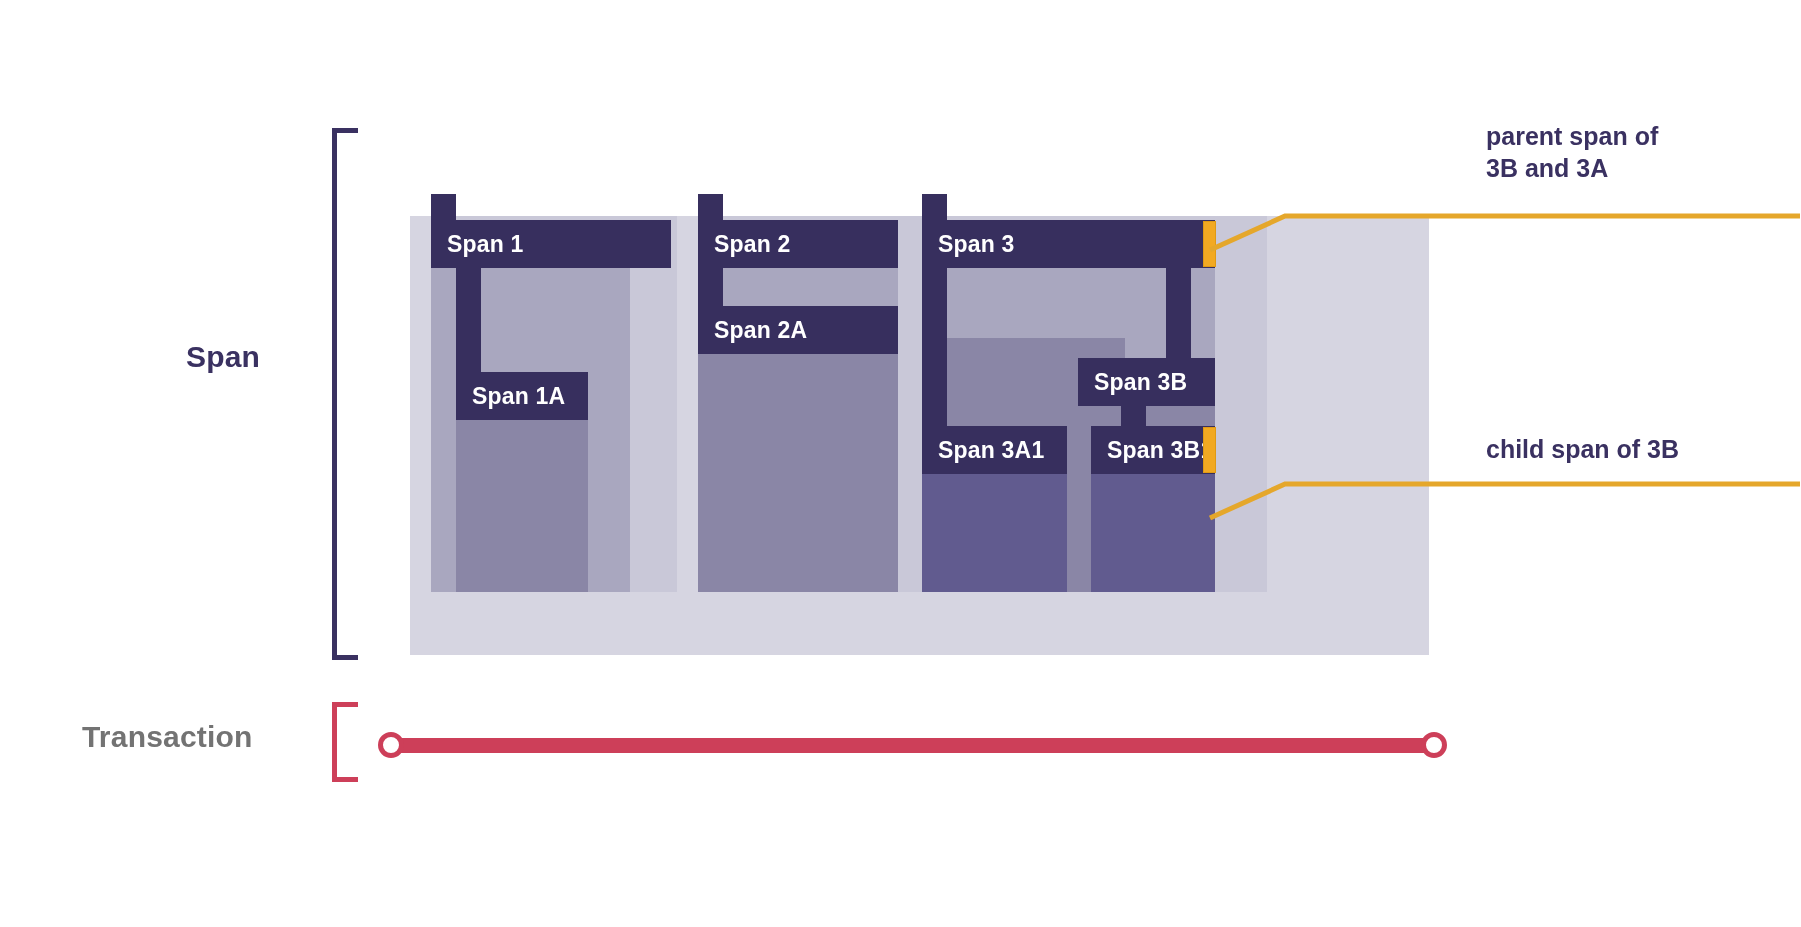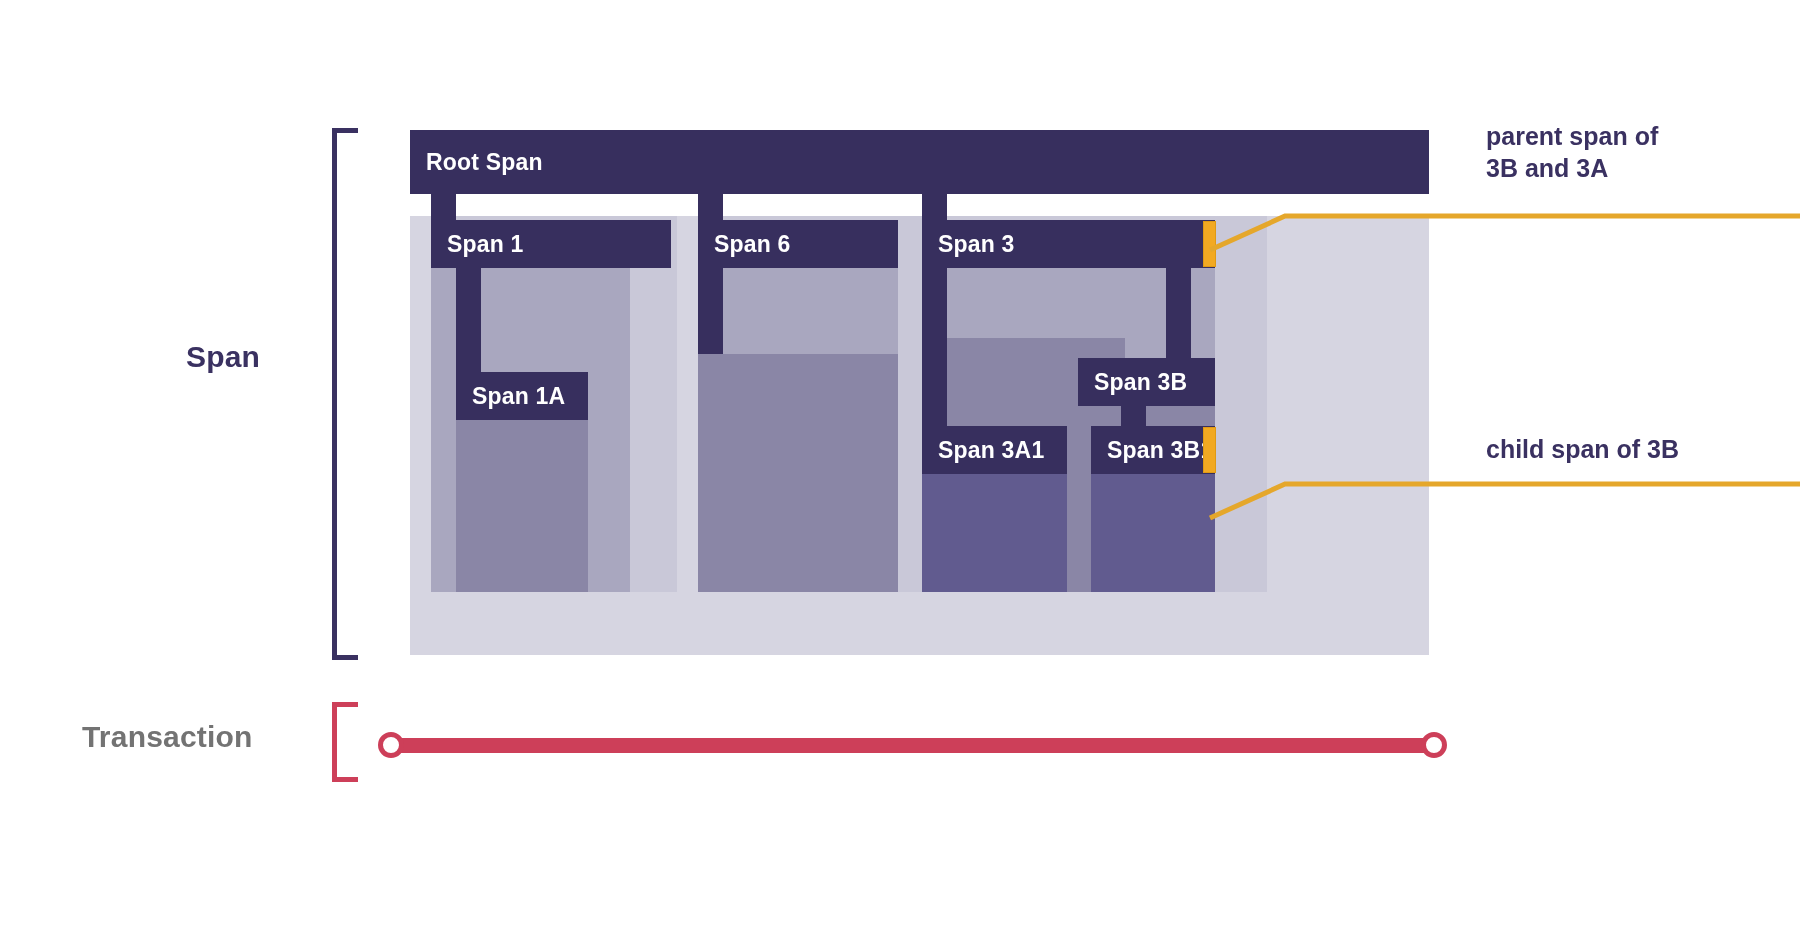--- a/index.html
+++ b/index.html
@@ -116,47 +116,47 @@
 <div id="stage">
 
   <div id="spans-label" class="side-label">Span</div>
 
   <div id="spans-bracket" class="bracket"></div>
 
   <div id="spans-canvas">
 
     <div id="canvas-plate"></div>
 
-    <div class="hdr" style="left:0px;top:0px;width:1019px;height:64px;">Root Span</div>
 
     <div class="band body-l1" style="left:21px;top:86px;width:246px;height:376px;"></div>
 
     <div class="connector" style="left:21px;top:64px;width:25px;height:90px;"></div>
 
     <div class="hdr" style="left:21px;top:90px;width:240px;height:48px;">Span 1</div>
 
     <div class="band body-l2" style="left:46px;top:138px;width:174px;height:324px;"></div>
     <div class="band body-l2" style="left:21px;top:138px;width:25px;height:324px;"></div>
 
     <div class="connector" style="left:46px;top:138px;width:25px;height:128px;"></div>
 
     <div class="hdr" style="left:46px;top:242px;width:132px;height:48px;">Span 1A</div>
 
     <div class="band body-l3" style="left:46px;top:290px;width:132px;height:172px;"></div>
 
     <div class="band body-l1" style="left:288px;top:86px;width:226px;height:376px;"></div>
 
     <div class="connector" style="left:288px;top:64px;width:25px;height:90px;"></div>
 
-    <div class="hdr" style="left:288px;top:90px;width:200px;height:48px;">Span 6</div>
+    <div class="hdr" style="left:288px;top:90px;width:200px;height:48px;">Span 2</div>
 
     <div class="band body-l2" style="left:288px;top:138px;width:200px;height:324px;"></div>
 
     <div class="connector" style="left:288px;top:138px;width:25px;height:86px;"></div>
 
+    <div class="hdr" style="left:288px;top:176px;width:200px;height:48px;">Span 2A</div>
 
     <div class="band body-l3" style="left:288px;top:224px;width:200px;height:238px;"></div>
 
     <div class="band body-l1" style="left:512px;top:86px;width:345px;height:376px;"></div>
 
     <div class="connector" style="left:512px;top:64px;width:25px;height:90px;"></div>
 
     <div class="hdr" style="left:512px;top:90px;width:293px;height:48px;">Span 3</div>
 
     <div class="band body-l2" style="left:512px;top:138px;width:293px;height:324px;"></div>

